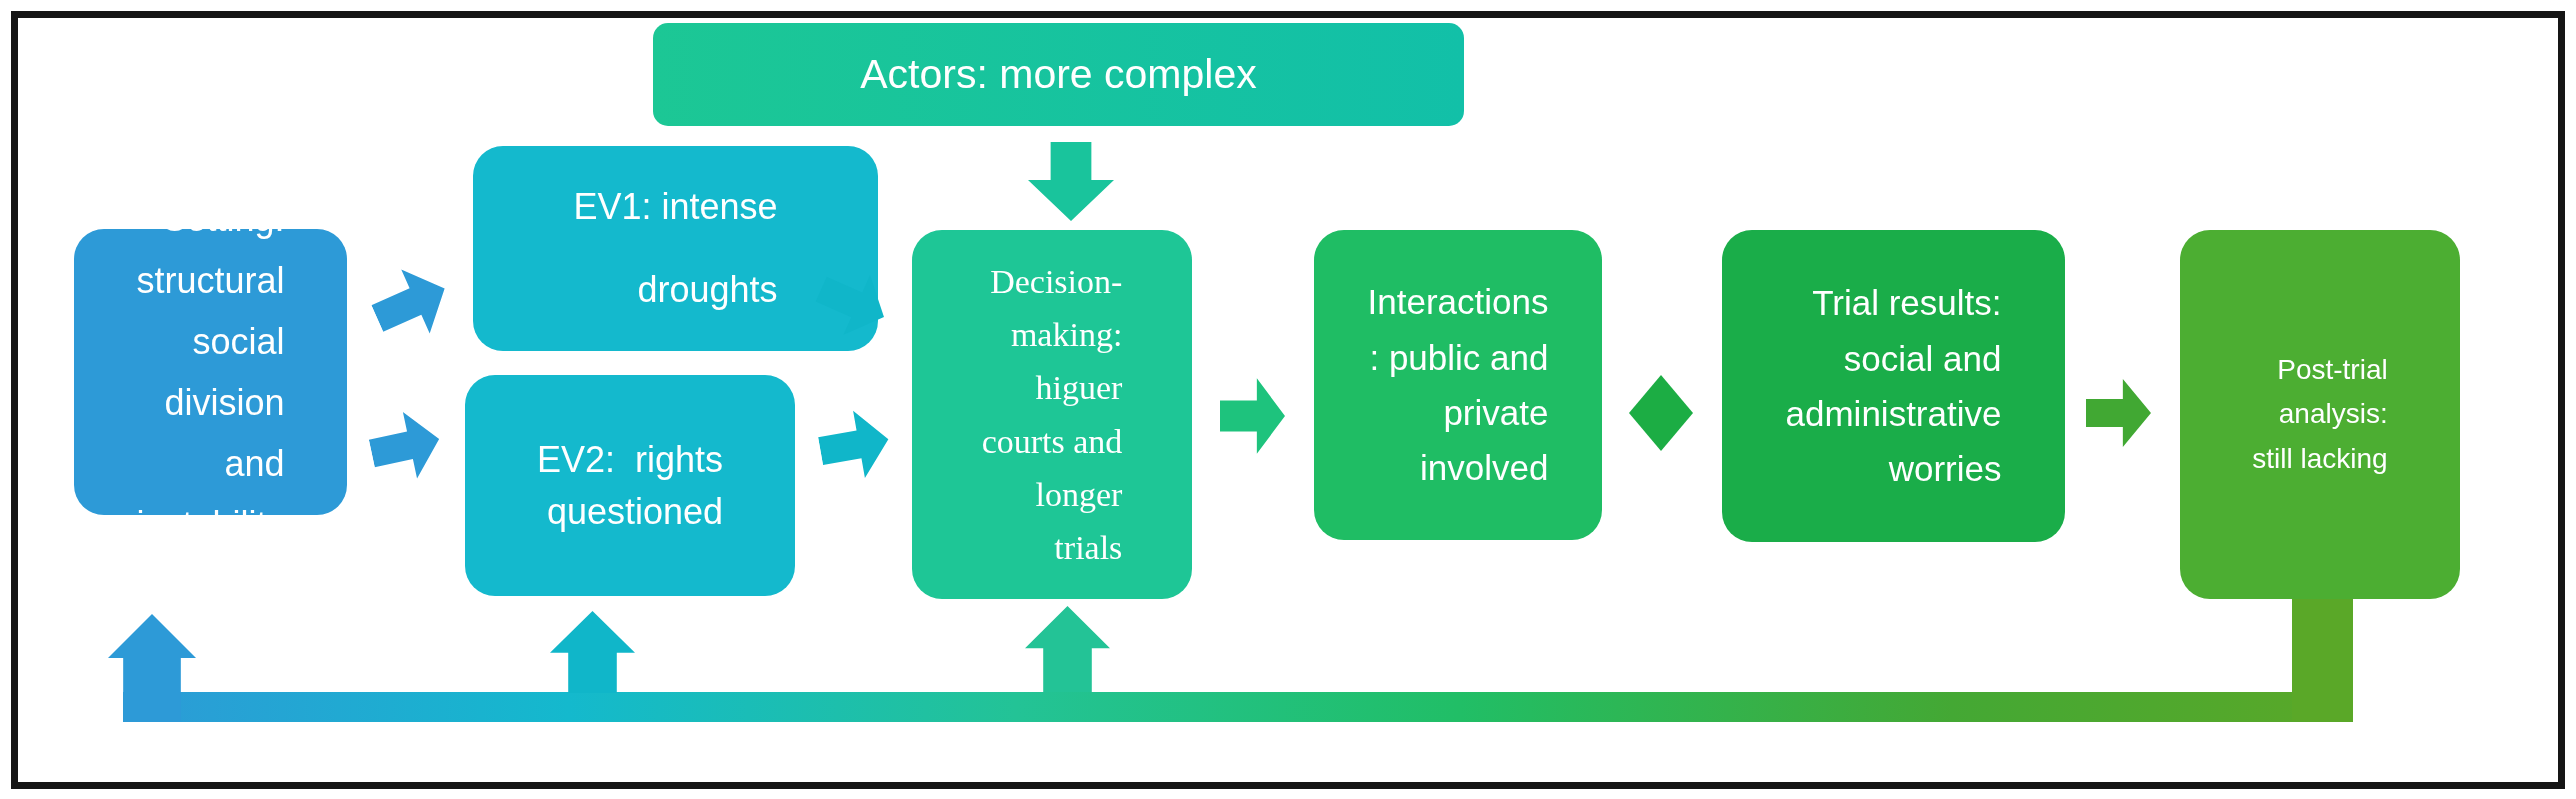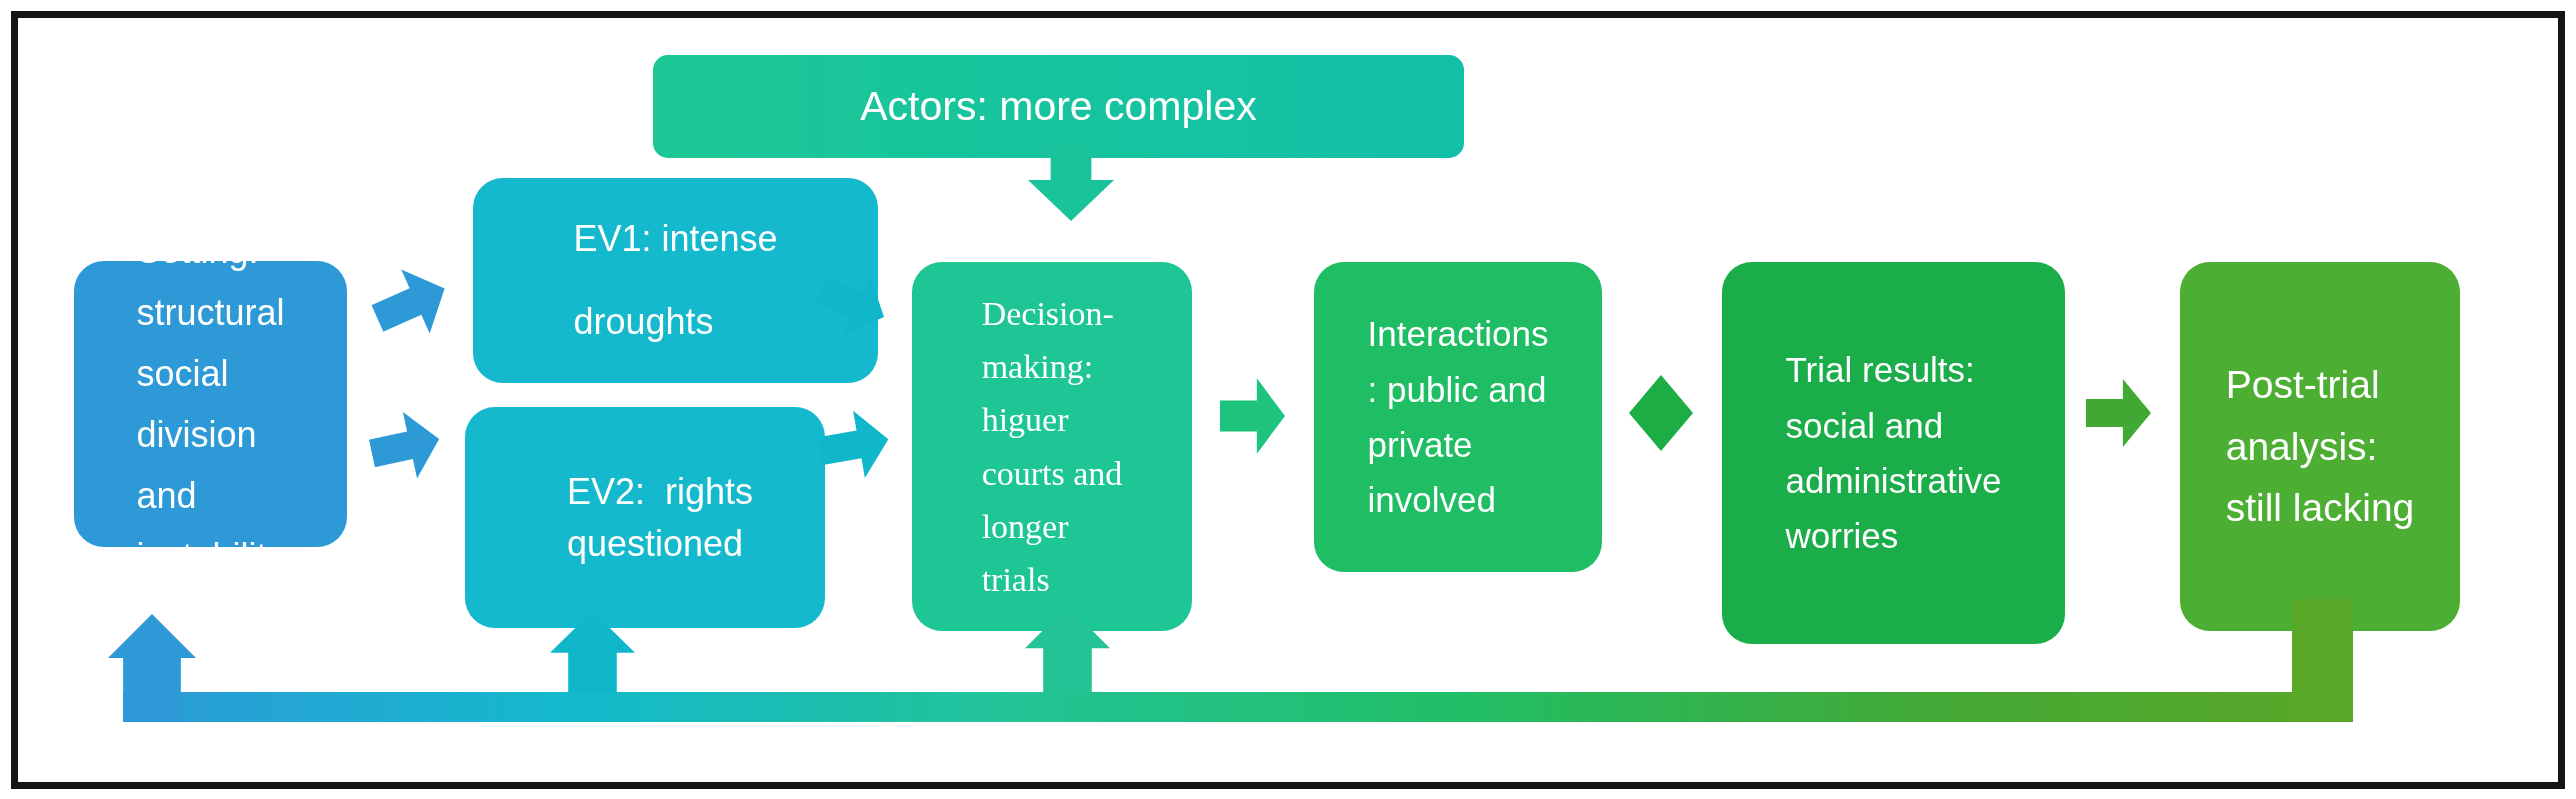--- a/index.html
+++ b/index.html
@@ -10,36 +10,35 @@
     font-family:"Liberation Sans", sans-serif;
     overflow:hidden;
   }
   .frame{
     position:absolute;left:11.4px;top:11.4px;right:11.4px;bottom:11.4px;
     border:7.6px solid #151515;
   }
   .box{
     position:absolute;
     display:flex;align-items:center;justify-content:center;
-    text-align:left;color:#ffffff;
+    text-align:right;color:#ffffff;
     white-space:pre-line;
     border-radius:30px;
-    margin-top:32px;
   }
   .shape{position:absolute;}
   .shape svg{display:block;width:100%;height:100%;}
 
   .setting-box{left:74px;top:229px;width:273px;height:286px;background:#2D9AD7;font-size:36px;line-height:1.70;}
   .ev1-box{left:473px;top:146px;width:405px;height:205px;background:#14B9CD;font-size:36px;line-height:2.30;}
-  .ev2-box{left:465px;top:375px;width:330px;height:221px;background:#14B9CD;font-size:36px;line-height:1.42;padding-left:30px;}
+  .ev2-box{left:465px;top:375px;width:330px;height:221px;background:#14B9CD;font-size:36px;line-height:1.42;}
   .actors-banner{left:653px;top:23px;width:811px;height:103px;background:linear-gradient(90deg,#1CC795,#12C0A8);font-size:41px;border-radius:15px;}
   .decision-box{left:912px;top:230px;width:280px;height:369px;background:#1EC696;font-size:34px;line-height:1.56;font-family:Liberation Serif, serif;}
   .interactions-box{left:1314px;top:230px;width:288px;height:310px;background:#1FBD64;font-size:35px;line-height:1.58;}
-  .trial-box{left:1722px;top:230px;width:343px;height:382px;background:#1AAD49;font-size:35px;line-height:1.58;}
-  .post-box{left:2180px;top:230px;width:280px;height:369px;background:#4CAE32;font-size:39px;line-height:1.58;}
+  .trial-box{left:1722px;top:230px;width:343px;height:312px;background:#1AAD49;font-size:35px;line-height:1.58;}
+  .post-box{left:2180px;top:230px;width:280px;height:369px;background:#4CAE32;font-size:28px;line-height:1.58;}
 
   .arr-s-ev1{left:374px;top:265px;width:76px;height:76px;transform:rotate(-24deg);}
   .arr-s-ev2{left:371px;top:409px;width:71px;height:74px;transform:rotate(-12deg);}
   .arr-ev1-d{left:818px;top:268px;width:71px;height:71px;transform:rotate(24deg);}
   .arr-ev2-d{left:820px;top:408px;width:71px;height:74px;transform:rotate(-10deg);}
   .arr-d-i{left:1220px;top:375px;width:67px;height:82px;}
   .arr-t-p{left:2086px;top:376px;width:67px;height:74px;}
   .arr-down{left:1028px;top:142px;width:86px;height:79px;}
   .diamond-shape{left:1629px;top:375px;width:64px;height:76px;}
 

